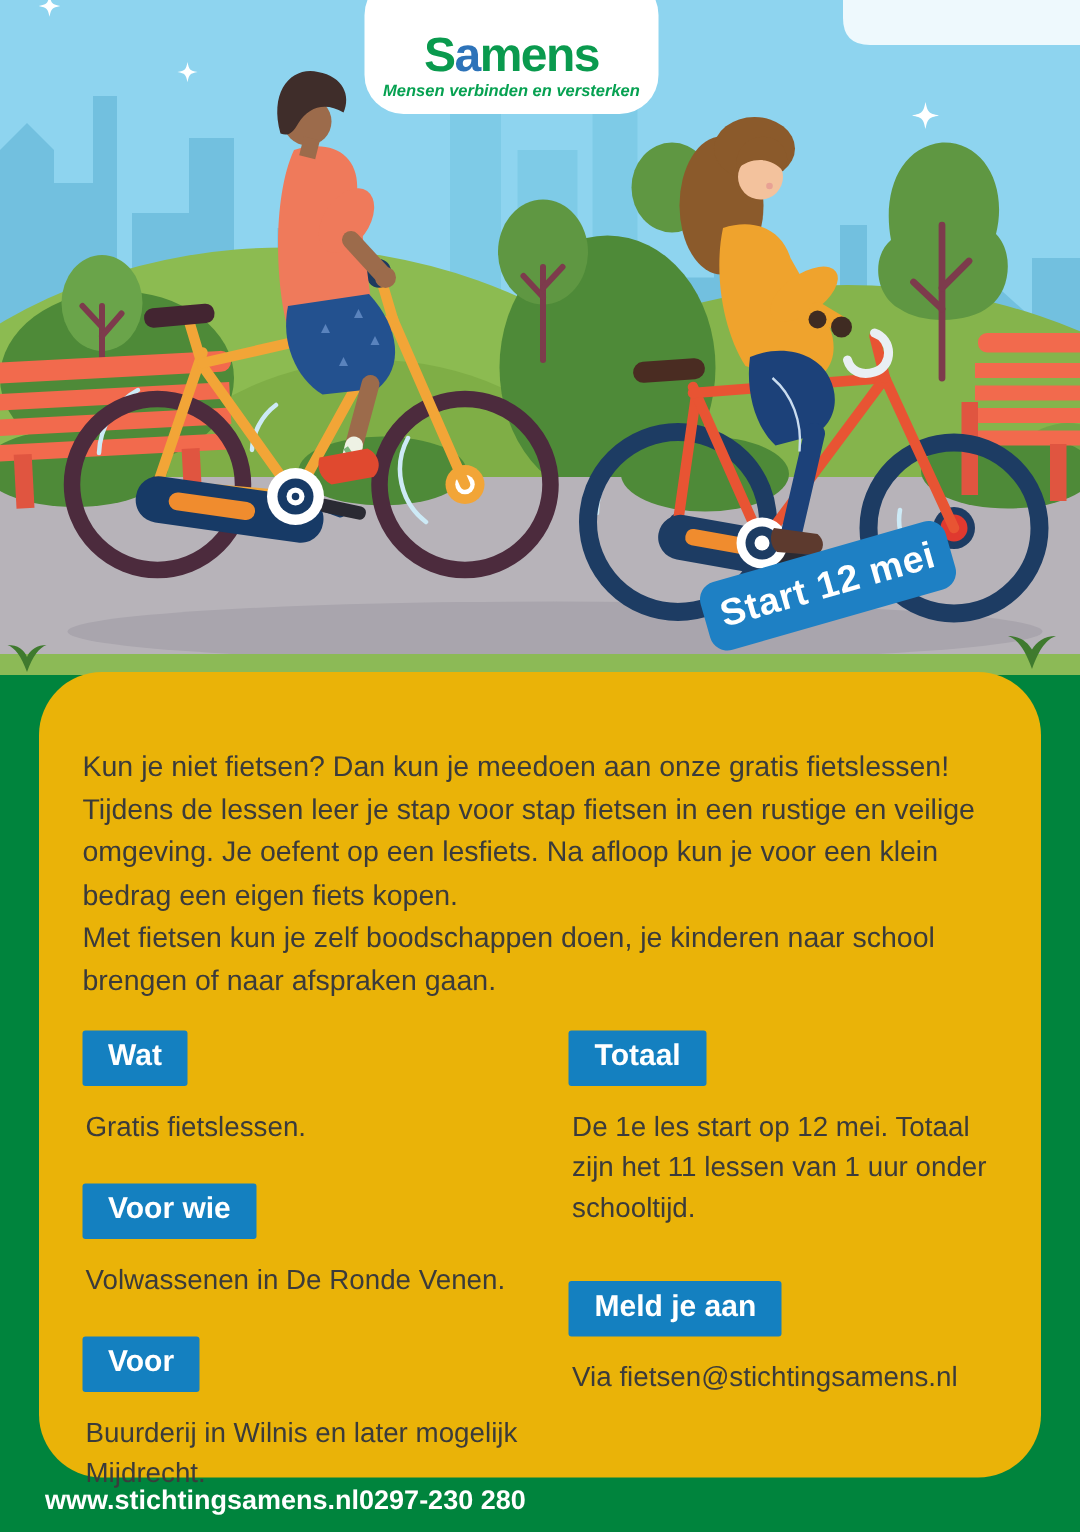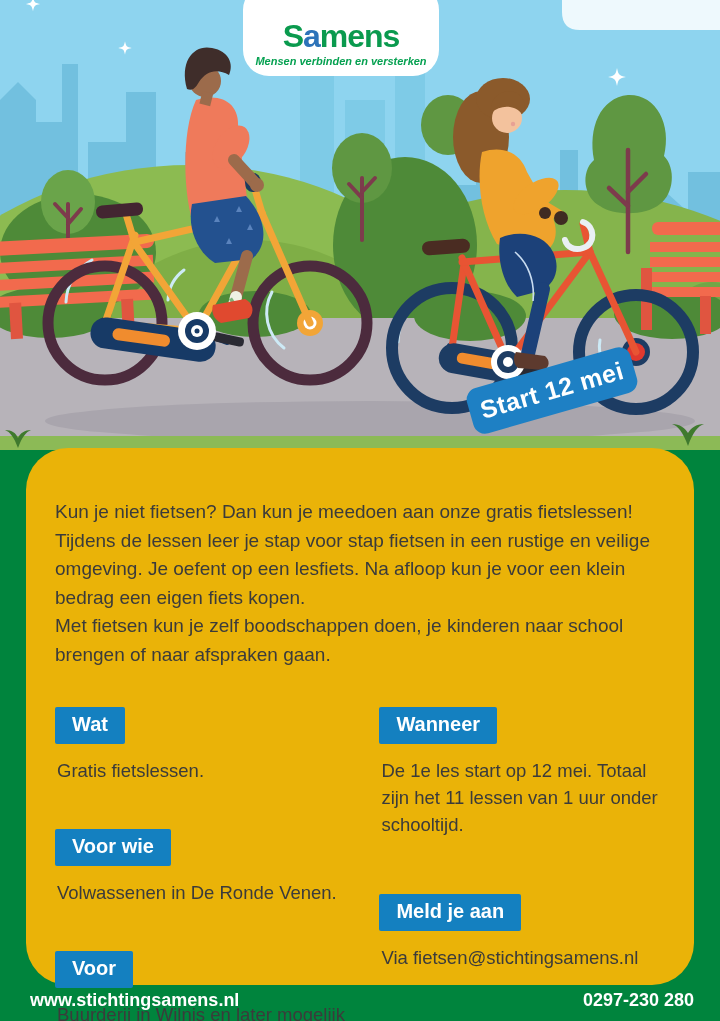--- a/index.html
+++ b/index.html
@@ -30,28 +30,28 @@
   
   .card{position:absolute;left:26px;top:448px;width:668px;height:537px;background:#eab308;
     border-radius:42px;z-index:2;box-sizing:border-box;padding:50px 26px 0 29px;}
   .intro{width:606px;color:#3b3b3b;font-size:19px;line-height:28.5px;}
   .intro p{margin:0;}
 
   .sections{display:flex;margin-top:18px;}
   .col-left{width:306px;}
   .col-right{width:300px;margin-left:30px;}
   .sec .chip{display:inline-block;background:#1480c0;color:#fff;font-size:20px;font-weight:bold;
-    padding:6px 17px 8px;border-radius:2px;margin-top:20px;}
+    padding:6px 17px 8px;border-radius:2px;}
   .sec p{margin:13px 0 0 2px;color:#3b3b3b;font-size:18.5px;line-height:27px;}
   .sec + .sec{margin-top:25px;}
   .sec.gap-lg{margin-top:36px;}
 
   
   .footer{position:absolute;left:0;bottom:0;width:720px;height:36px;z-index:3;
-    display:flex;align-items:center;justify-content:space-between;box-sizing:border-box;padding:0 26px 6px 30px;
+    display:flex;align-items:center;box-sizing:border-box;padding:0 26px 6px 30px;
     color:#fff;font-weight:bold;font-size:18px;}
 </style>
 </head>
 <body>
 
 <div class="page">
 
   <svg class="hero" viewBox="0 0 720 450">
     <defs>
       <path id="sparkle" d="M0,-9 C1.5,-2 2,-1.5 9,0 C2,1.5 1.5,2 0,9 C-1.5,2 -2,1.5 -9,0 C-2,-1.5 -1.5,-2 0,-9 Z"></path>
@@ -292,21 +292,21 @@
           <span class="chip">Voor wie</span>
           <p>Volwassenen in De Ronde Venen.</p>
         </div>
         <div class="sec">
           <span class="chip">Voor</span>
           <p>Buurderij in Wilnis en later mogelijk Mijdrecht.</p>
         </div>
       </div>
       <div class="col-right">
         <div class="sec">
-          <span class="chip">Wanneer</span>
+          <span class="chip">Totaal</span>
           <p>De 1e les start op 12 mei. Totaal zijn het 11 lessen van 1 uur onder schooltijd.</p>
         </div>
         <div class="sec gap-lg">
           <span class="chip">Meld je aan</span>
           <p>Via fietsen@stichtingsamens.nl</p>
         </div>
       </div>
     </div>
   </div>
 

